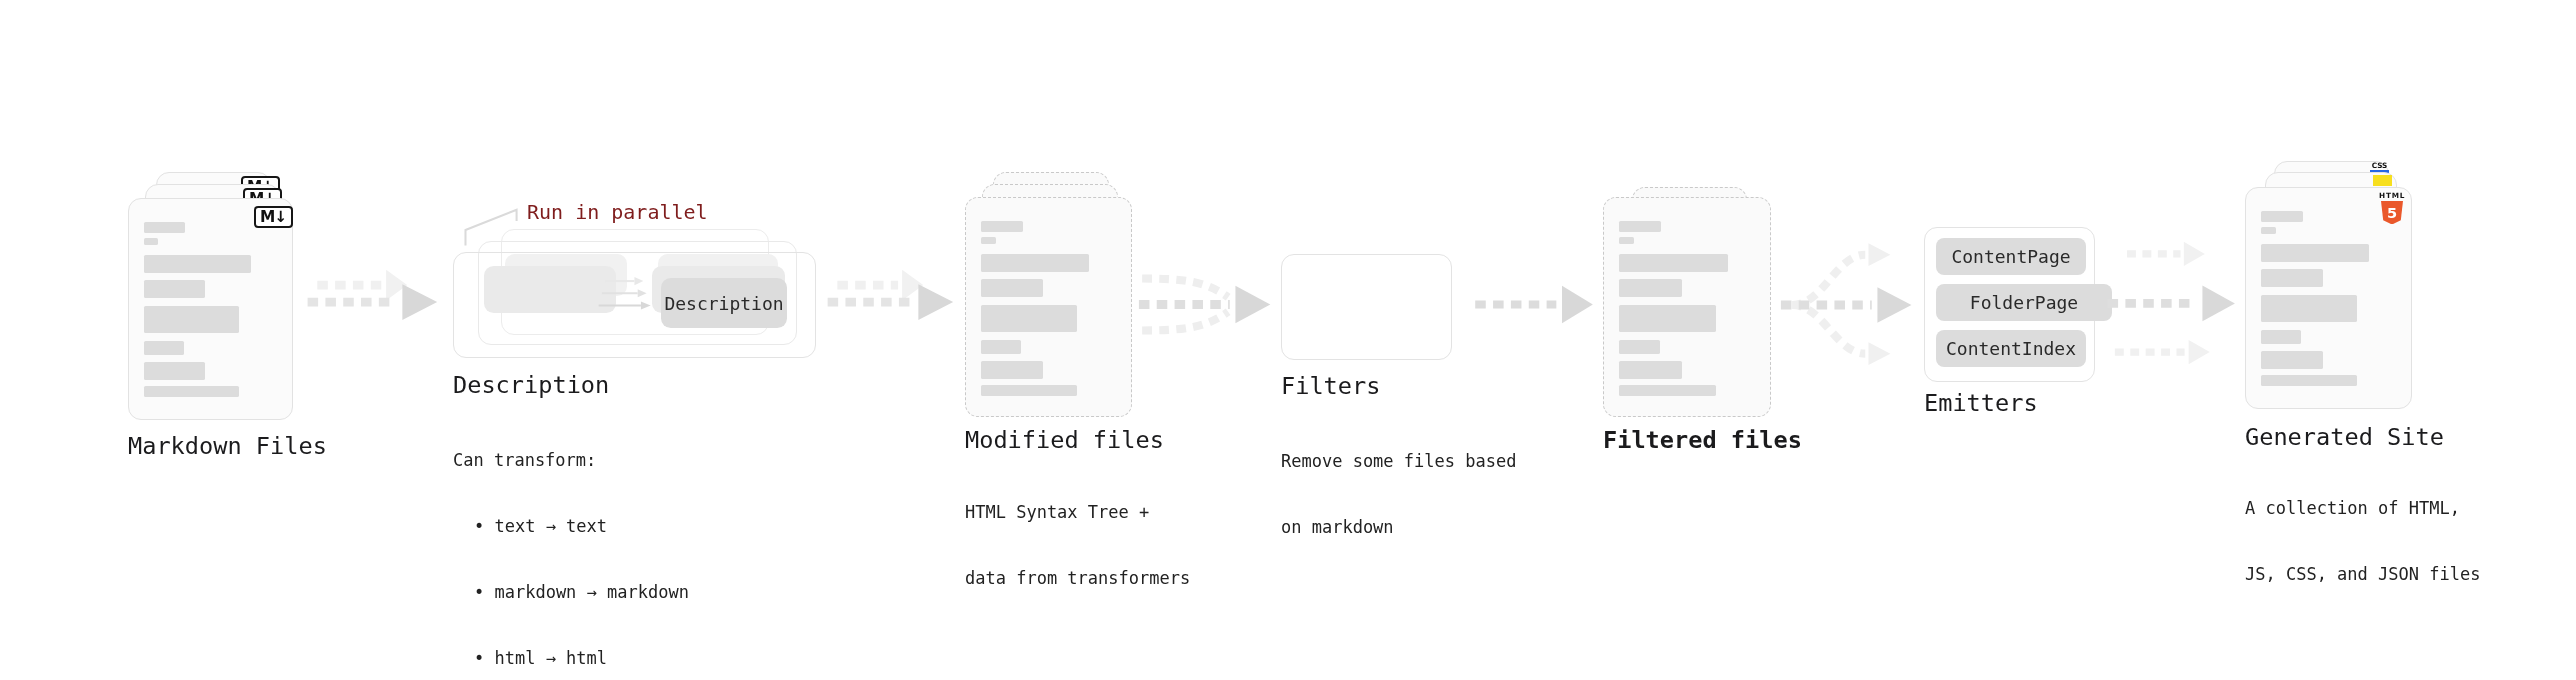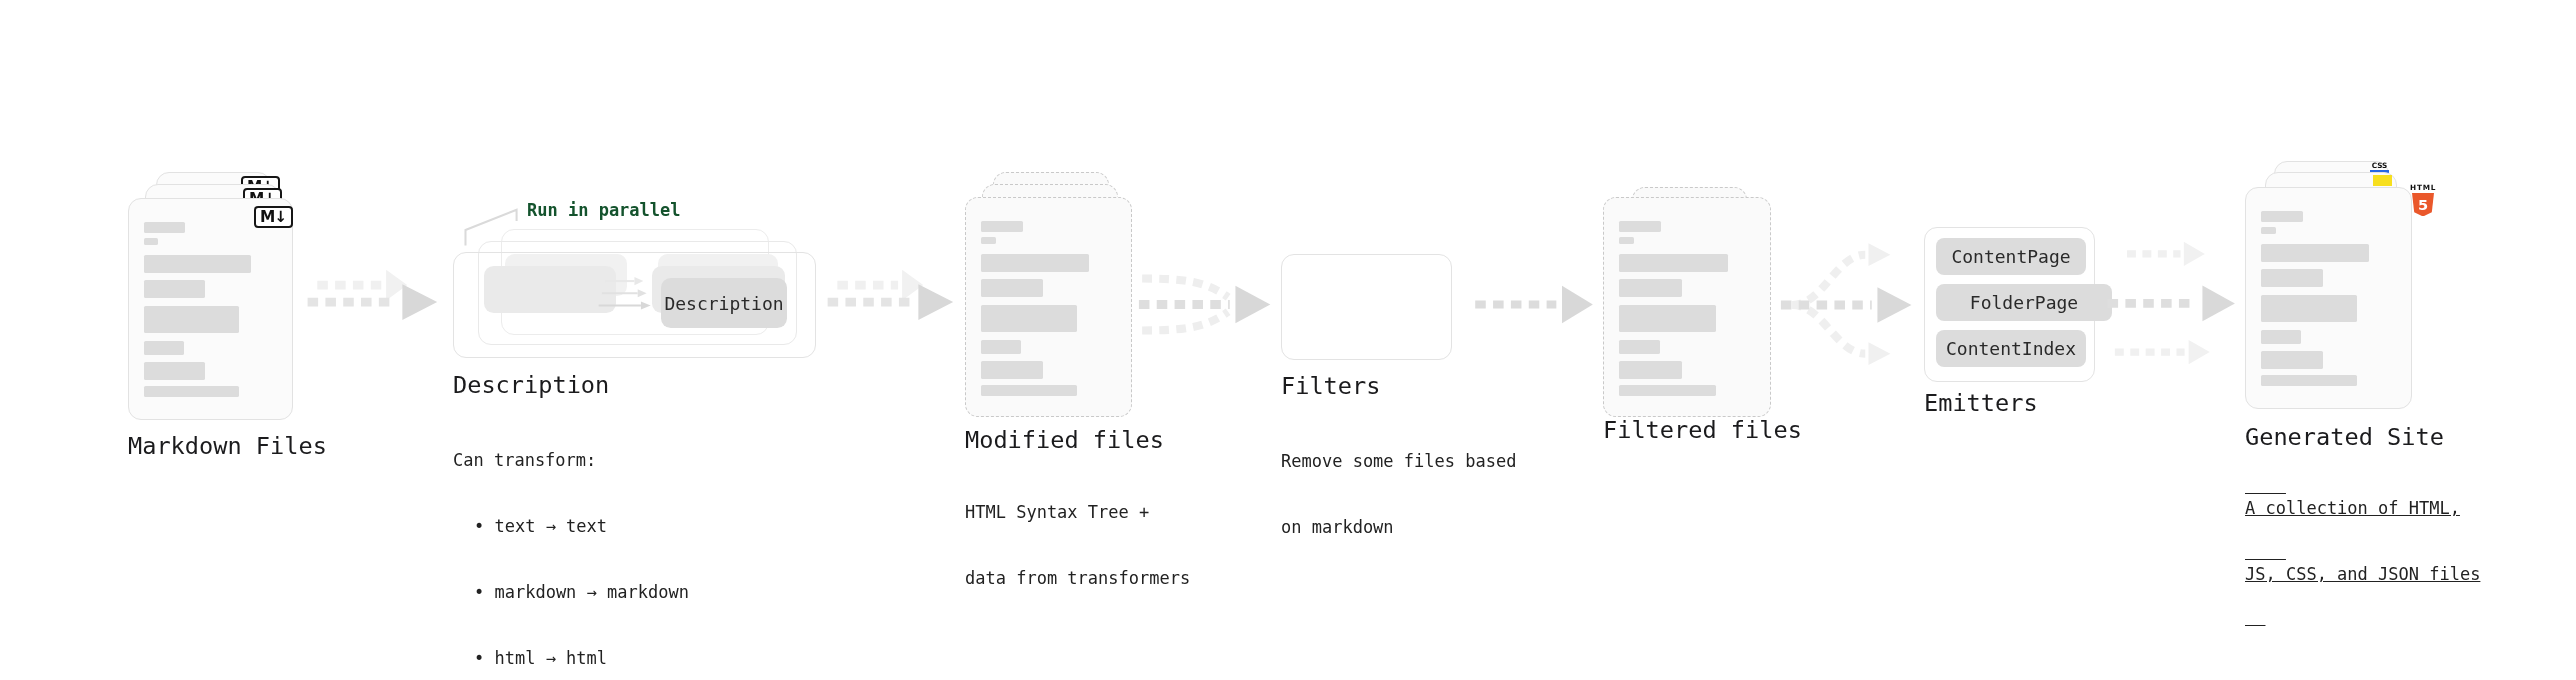--- a/index.html
+++ b/index.html
@@ -20,21 +20,21 @@
   
   .frame{position:absolute;border:1.6px solid #e7e7e7;border-radius:13px;box-sizing:border-box;background:transparent;}
   .gbox{position:absolute;background:#dcdcdc;border-radius:9.8px;display:flex;align-items:center;justify-content:center;
         font-size:18px;color:#2a2a2a;box-sizing:border-box;}
   .ghost1{background:#eaeaea;}
   .ghost2{background:#f1f1f1;}
 
   .title{position:absolute;font-size:23.6px;color:#1b1b1d;white-space:pre;}
   .desc{position:absolute;font-size:17px;line-height:22px;color:#222;white-space:pre;}
   .desc .indent{padding-left:21px;}
-  .annotation{position:absolute;font-size:17px;color:#14532d;white-space:pre;font-weight:bold;}
+  .annotation{position:absolute;font-size:20px;color:#7f1d1d;white-space:pre;}
 
   
   .css-badge{position:absolute;width:21px;text-align:center;}
   .css-badge .css-text{font-family:"DejaVu Sans","Liberation Sans",sans-serif;font-weight:bold;font-size:7.3px;line-height:7.3px;color:#111;display:block;}
   .css-badge .css-bar{width:19.5px;height:3.3px;background:#2666e4;margin:0.8px auto 0;}
   .js-badge{position:absolute;width:18.7px;height:10.6px;background:#f7df1e;}
   .html5-logo{position:absolute;width:26px;text-align:center;}
   .html5-logo .html-text{font-family:"DejaVu Sans","Liberation Sans",sans-serif;font-weight:bold;font-size:7.3px;line-height:8.1px;letter-spacing:0.8px;color:#111;display:block;}
   .html5-logo .shield{width:22px;height:23.6px;margin:0.8px auto 0;background:#ea582b;
       clip-path:polygon(0 0,100% 0,90% 82%,50% 100%,10% 82%);
@@ -153,21 +153,21 @@
         <div class="bar" style="width: 31%; height: 11.4px; margin-top: 0px;"></div>
         <div class="bar" style="width: 11%; height: 6.5px; margin-top: 4.9px;"></div>
         <div class="bar" style="width: 80%; height: 18px; margin-top: 9.8px;"></div>
         <div class="bar" style="width: 46%; height: 18px; margin-top: 7.3px;"></div>
         <div class="bar" style="width: 71%; height: 27px; margin-top: 8.1px;"></div>
         <div class="bar" style="width: 30%; height: 14px; margin-top: 8.1px;"></div>
         <div class="bar" style="width: 46%; height: 18px; margin-top: 6.5px;"></div>
         <div class="bar" style="width: 71%; height: 11.4px; margin-top: 6.5px;"></div>
       </div>
   </div>
-  <div class="title" style="left:1603px;top:416px;">Filtered files</div>
+  <div class="title" style="left:1603px;top:426px;font-weight:bold;">Filtered files</div>
 
   <svg style="left:1776px;top:232px;" width="142" height="146" viewBox="0 0 175 180">
     <path d="M20,90 C58,90 74,28 110,28" fill="none" stroke="#efefef" stroke-width="10" stroke-dasharray="12 9"></path>
     <polygon points="114,14 114,42 141,28" fill="#f0f0f0"></polygon>
     <path d="M20,90 C58,90 74,150 110,150" fill="none" stroke="#efefef" stroke-width="10" stroke-dasharray="12 9"></path>
     <polygon points="114,136 114,164 141,150" fill="#f0f0f0"></polygon>
     <line x1="6" y1="90" x2="118" y2="90" stroke="#dedede" stroke-width="11" stroke-dasharray="13 9"></line>
     <polygon points="125,68 125,112 167,90" fill="#d9d9d9"></polygon>
   </svg>
 
@@ -198,26 +198,26 @@
         <div class="bar" style="width: 31%; height: 11.4px; margin-top: 0px;"></div>
         <div class="bar" style="width: 11%; height: 6.5px; margin-top: 4.9px;"></div>
         <div class="bar" style="width: 80%; height: 18px; margin-top: 9.8px;"></div>
         <div class="bar" style="width: 46%; height: 18px; margin-top: 7.3px;"></div>
         <div class="bar" style="width: 71%; height: 27px; margin-top: 8.1px;"></div>
         <div class="bar" style="width: 30%; height: 14px; margin-top: 8.1px;"></div>
         <div class="bar" style="width: 46%; height: 18px; margin-top: 6.5px;"></div>
         <div class="bar" style="width: 71%; height: 11.4px; margin-top: 6.5px;"></div>
       </div>
   </div>
-  <div class="html5-logo" style="left:2379px;top:184px;margin-left:31px;">
+  <div class="html5-logo" style="left:2379px;top:192px;">
     <span class="html-text">HTML</span>
     <div class="shield">
       <span>5</span>
     </div>
   </div>
   <div class="title" style="left:2245px;top:423px;">Generated Site</div>
-  <div class="desc" style="left:2245px;top:453px;text-decoration:underline;">
+  <div class="desc" style="left:2245px;top:453px;">
     <div>A collection of HTML,</div>
     <div>JS, CSS, and JSON files</div>
   </div>
 
 </div>
 
 
 </body></html>

